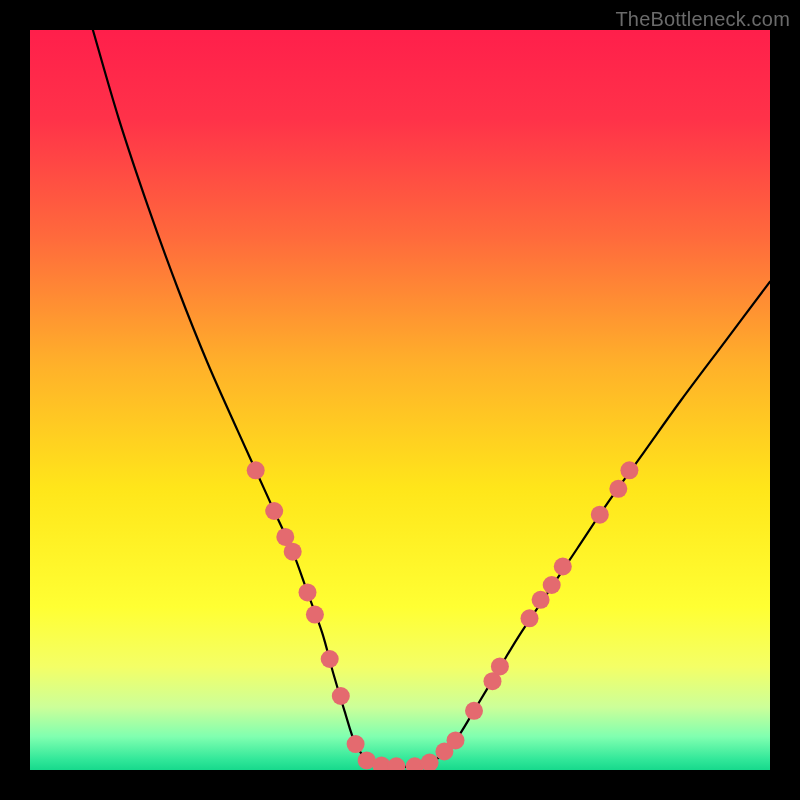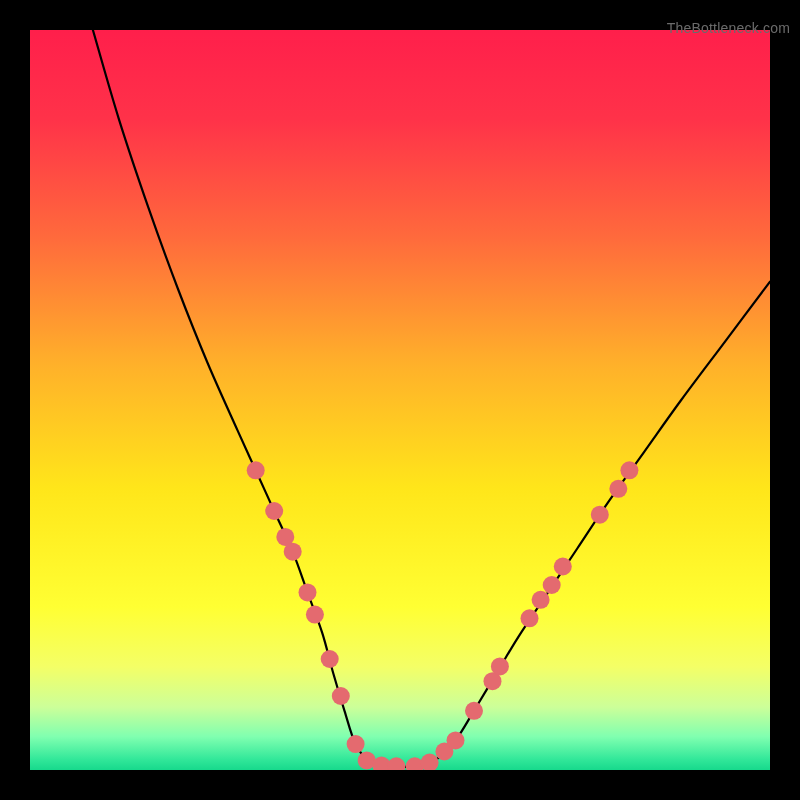--- a/index.html
+++ b/index.html
@@ -29,24 +29,24 @@
     inset: 0;
   }
   .curve-svg {
     position: absolute;
     inset: 0;
     width: 100%;
     height: 100%;
   }
   .watermark {
     position: absolute;
-    top: 20px;
+    top: 8px;
     right: 10px;
     color: #6b6b6b;
-    font-size: 14px;
+    font-size: 20px;
     font-weight: 500;
     letter-spacing: 0.2px;
   }
 </style>
 </head>
 <body>
 
 <div class="frame">
   <div class="plot-area">
     <svg class="gradient" viewBox="0 0 740 740" preserveAspectRatio="none">

